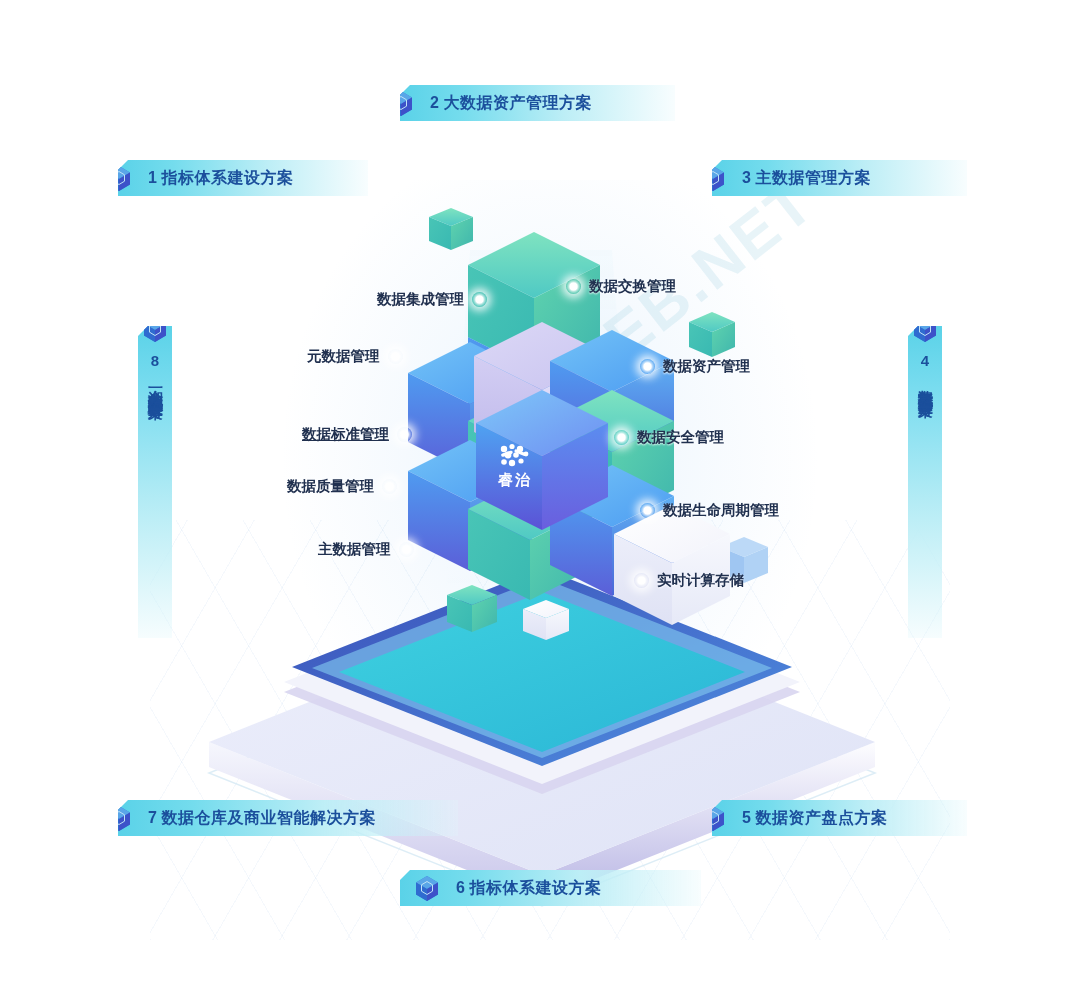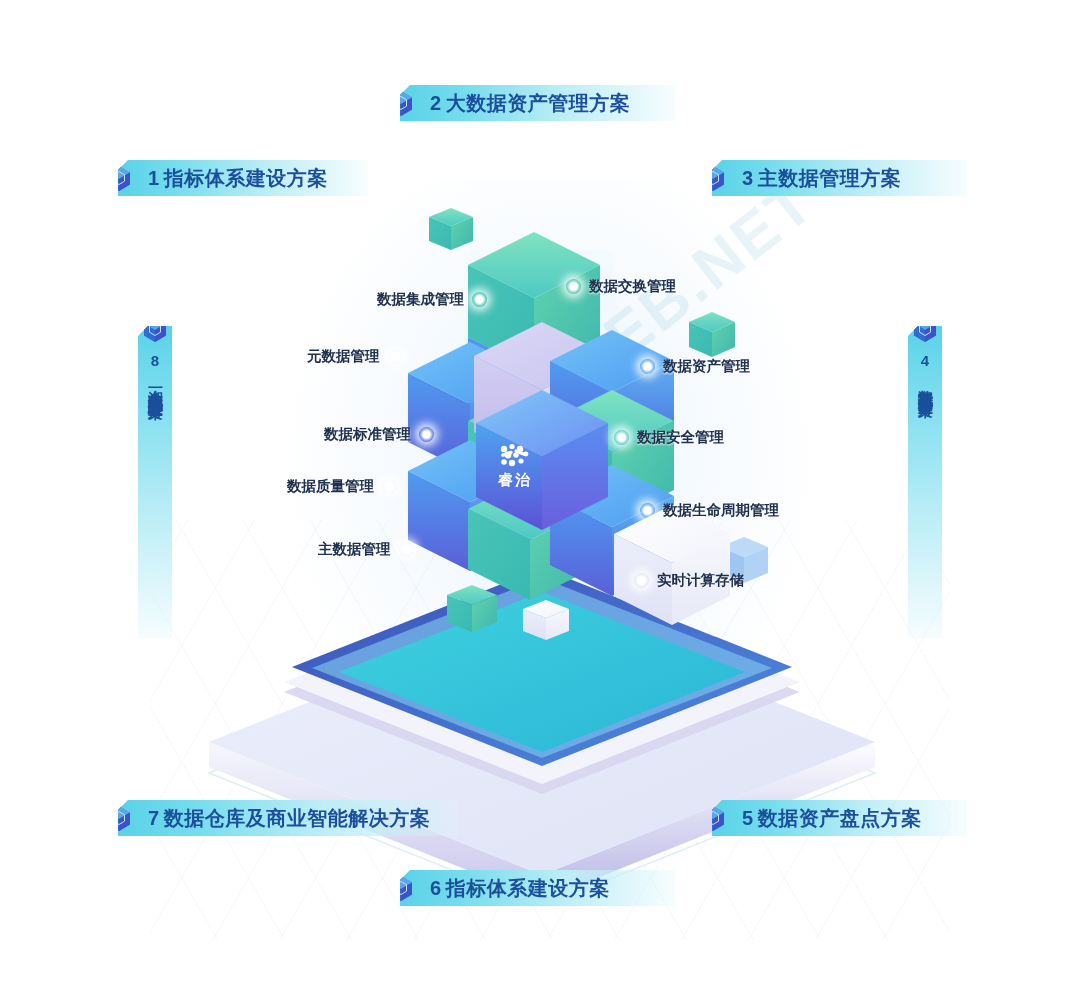--- a/index.html
+++ b/index.html
@@ -36,21 +36,21 @@
   }
 
   
   .banner{
     position:absolute;height:36px;display:flex;align-items:center;
     background:linear-gradient(90deg,#5ad2e8 0%,#74dced 22%,#bdeef6 60%,rgba(226,248,252,.25) 100%);
     clip-path:polygon(10px 0, 100% 0, 100% 100%, 0 100%, 0 10px);
   }
   .banner .cube-ico{margin-left:-14px;}
   .banner-text{
-    color:#1b4f9c;font-size:20px;font-weight:700;letter-spacing:.5px;
+    color:#1b4f9c;font-size:16px;font-weight:700;letter-spacing:.5px;
     margin-left:14px;white-space:nowrap;
   }
   .banner-text .num{margin-right:4px;}
 
   
   .vbanner{
     position:absolute;width:34px;
     background:linear-gradient(180deg,#5ad2e8 0%,#79dcef 20%,#bdeef6 62%,rgba(226,248,252,.3) 100%);
     clip-path:polygon(0 10px, 10px 0, 100% 0, 100% 100%, 0 100%);
     display:flex;flex-direction:column;align-items:center;
@@ -338,21 +338,21 @@
   </div>
 
   <div class="node-label left" style="left:350px;top:290px;margin-left:27px;">
     <span class="lbl-txt">数据集成管理</span>
     <span class="dot"></span>
   </div>
   <div class="node-label left" style="left:307px;top:347px;">
     <span class="lbl-txt">元数据管理</span>
     <span class="dot"></span>
   </div>
-  <div class="node-label left" style="left:324px;top:425px;">
+  <div class="node-label left" style="left:302px;top:425px;text-decoration:underline;">
     <span class="lbl-txt">数据标准管理</span>
     <span class="dot"></span>
   </div>
   <div class="node-label left" style="left:287px;top:477px;">
     <span class="lbl-txt">数据质量管理</span>
     <span class="dot"></span>
   </div>
   <div class="node-label left" style="left:318px;top:540px;">
     <span class="lbl-txt">主数据管理</span>
     <span class="dot"></span>
@@ -437,21 +437,21 @@
       <polygon points="15,3 26,9.5 15,16 4,9.5" fill="#5aa6e8"></polygon>
       <polygon points="15,16 26,9.5 26,21.5 15,28" fill="#3d52c9"></polygon>
       <polygon points="15,16 4,9.5 4,21.5 15,28" fill="#2f6bd0"></polygon>
       <polygon points="15,8.5 20.5,11.8 20.5,18.2 15,21.5 9.5,18.2 9.5,11.8" fill="none" stroke="#bfe3f7" stroke-width="1"></polygon>
     </svg>
     <span class="banner-text">
       <span class="num">5</span><span>数据资产盘点方案</span>
     </span>
   </div>
 
-  <div class="banner" style="left:400px;top:870px;width:275px;">
+  <div class="banner" style="left:400px;top:870px;width:275px;padding-left:26px;">
     <svg class="cube-ico" viewBox="0 0 30 30" xmlns="http://www.w3.org/2000/svg">
       <polygon points="15,3 26,9.5 26,21.5 15,28 4,21.5 4,9.5" fill="#2f7fd8"></polygon>
       <polygon points="15,3 26,9.5 15,16 4,9.5" fill="#5aa6e8"></polygon>
       <polygon points="15,16 26,9.5 26,21.5 15,28" fill="#3d52c9"></polygon>
       <polygon points="15,16 4,9.5 4,21.5 15,28" fill="#2f6bd0"></polygon>
       <polygon points="15,8.5 20.5,11.8 20.5,18.2 15,21.5 9.5,18.2 9.5,11.8" fill="none" stroke="#bfe3f7" stroke-width="1"></polygon>
     </svg>
     <span class="banner-text">
       <span class="num">6</span><span>指标体系建设方案</span>
     </span>

